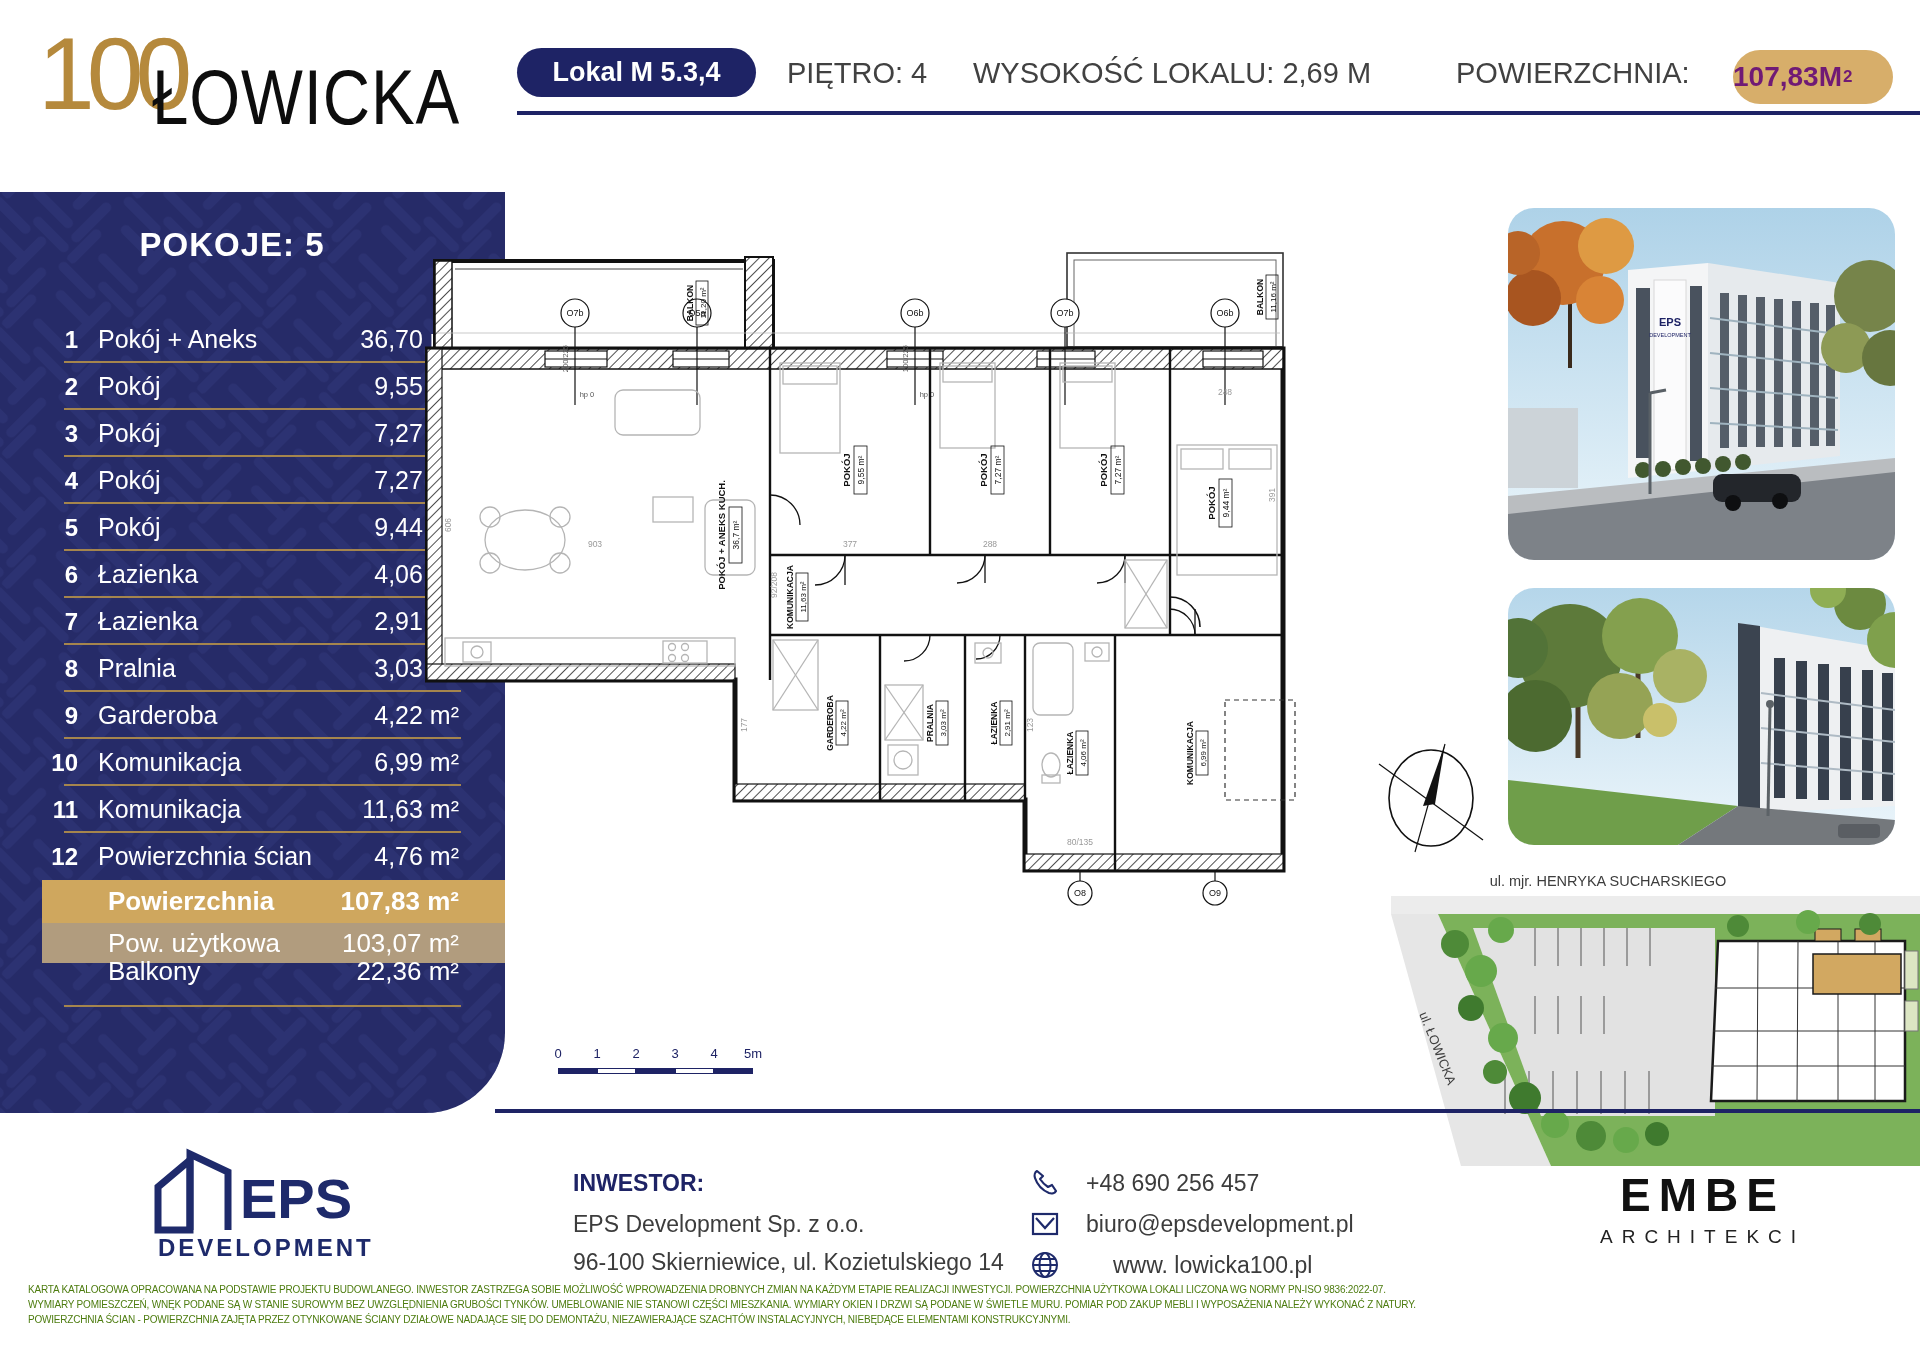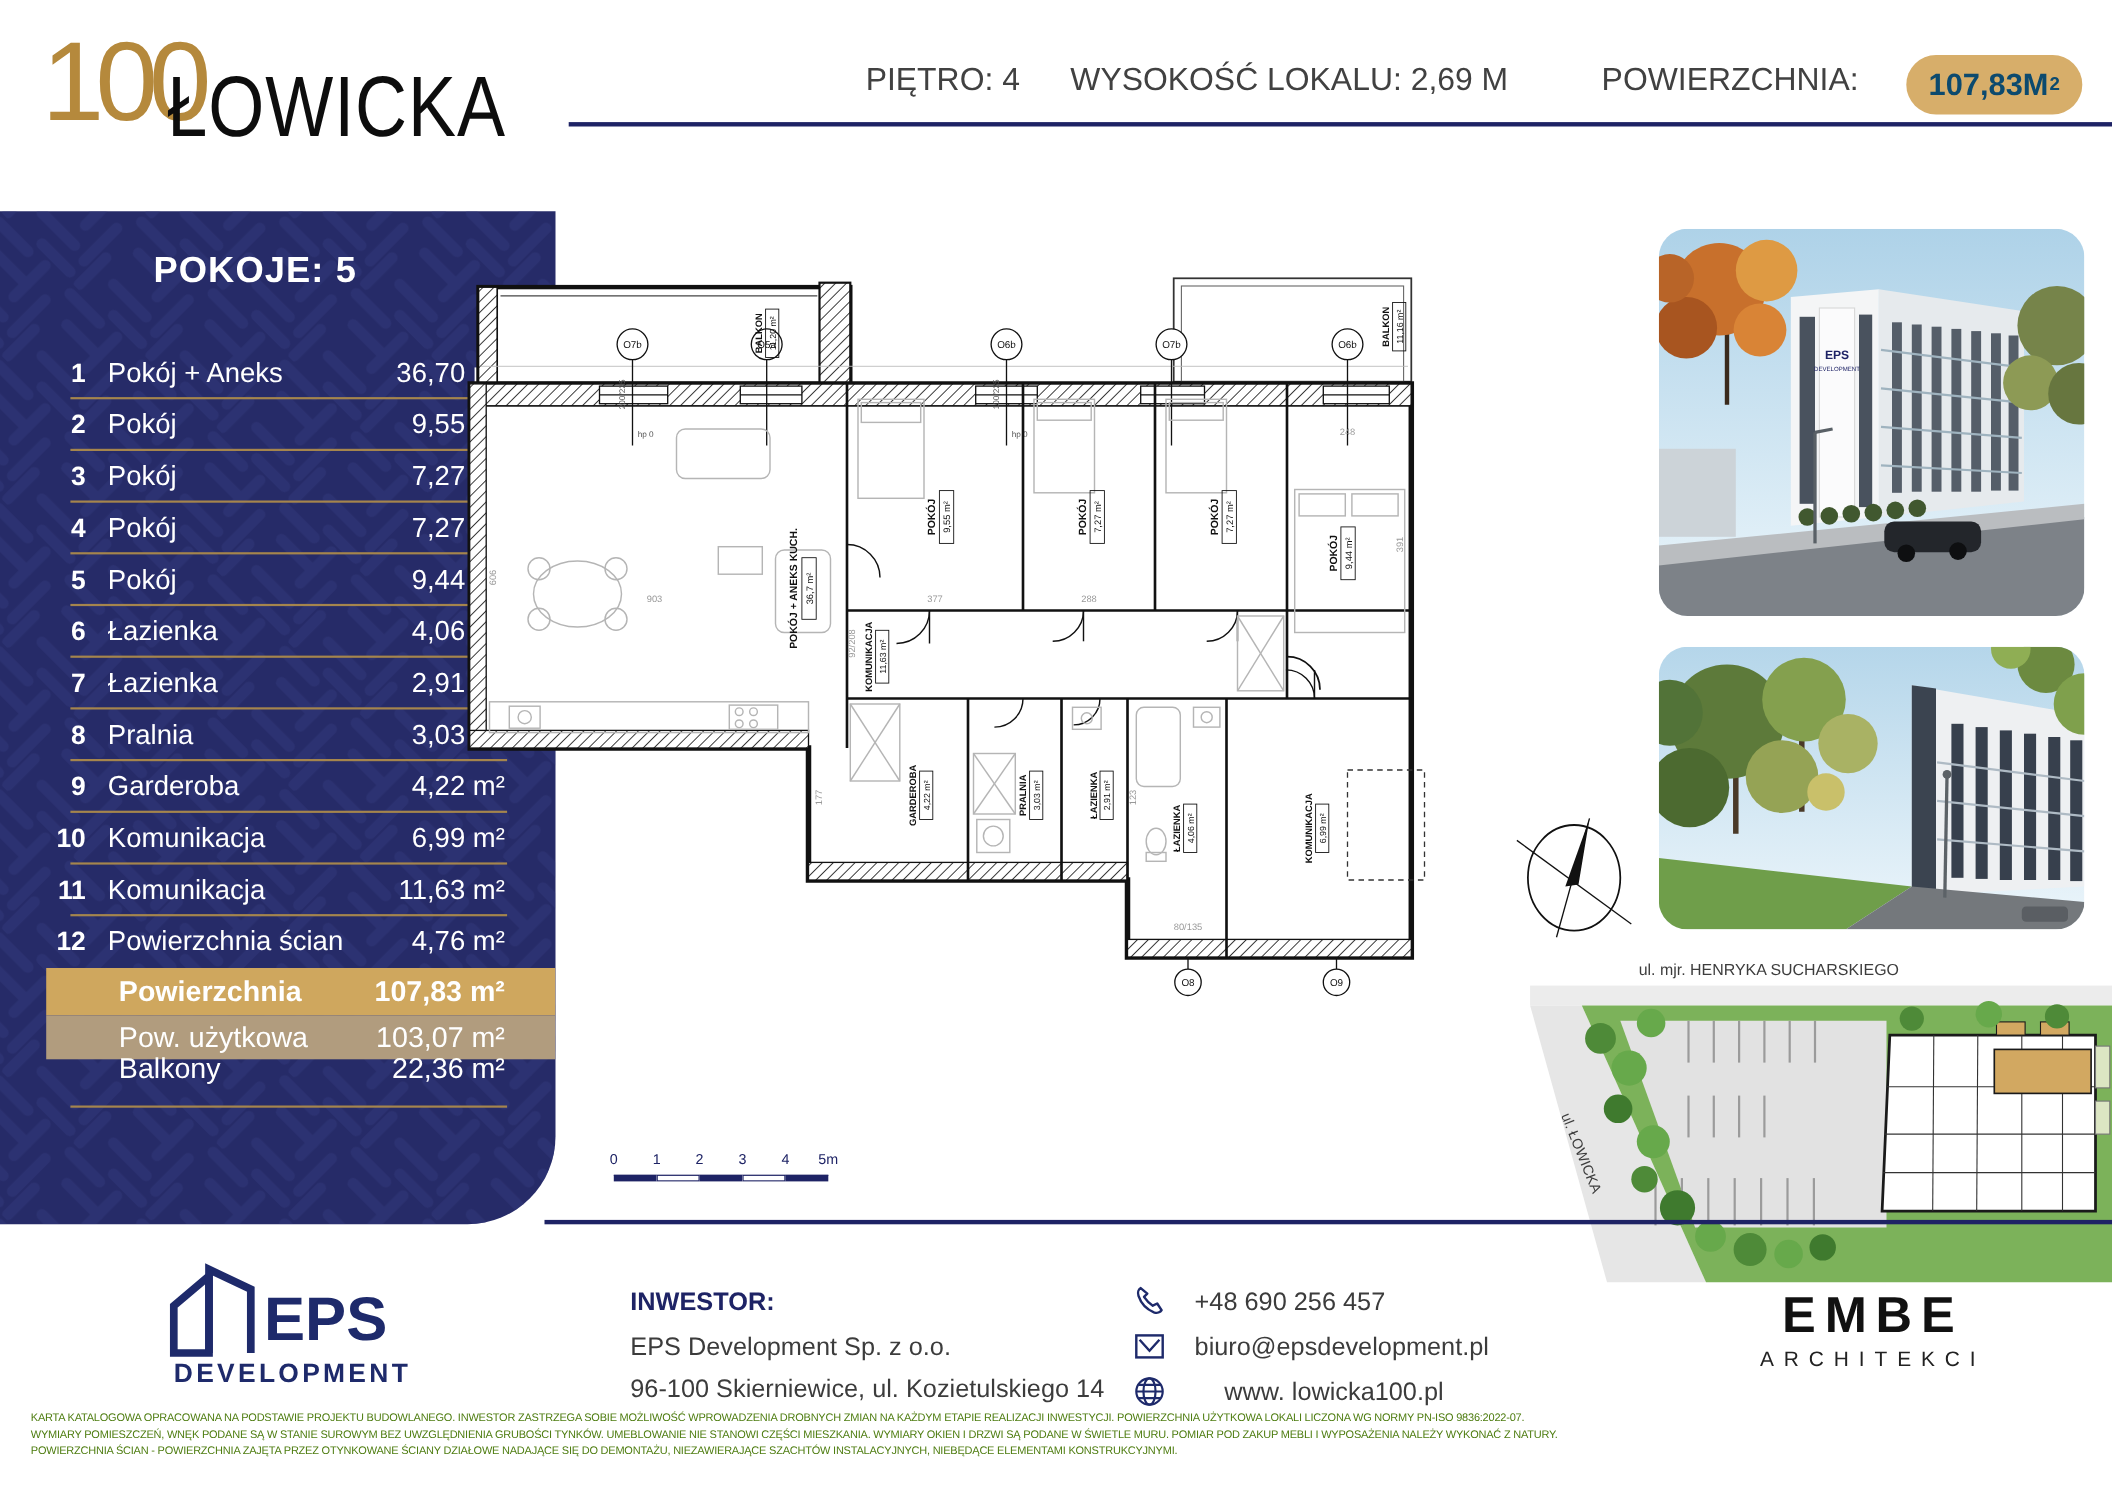--- a/index.html
+++ b/index.html
@@ -10,23 +10,23 @@
 
   
   .logo-100 { left:38px; top:16px; font-size:102px; font-weight:200; color:#b5893c;
               letter-spacing:-8px; font-family:"Liberation Sans", sans-serif; }
   .logo-main { left:152px; top:52px; font-size:78px; font-weight:300; color:#0d0d0d;
                transform:scaleX(.84); transform-origin:left center; letter-spacing:1px; }
   .badge { left:517px; top:48px; width:239px; height:49px; background:#1e2365; color:#fff;
            border-radius:25px; font-size:27px; font-weight:bold; display:flex;
            align-items:center; justify-content:center; }
   .htext { top:57px; font-size:29px; font-weight:500; color:#414141; white-space:nowrap; }
-  .gold-pill { left:1733px; top:50px; width:160px; height:54px; background:#d7ae6a; color:#0c4a6e;
+  .gold-pill { left:1733px; top:50px; width:160px; height:54px; background:#d7ae6a; color:#701a75;
                border-radius:27px; font-size:28px; font-weight:bold; display:flex;
-               align-items:center; justify-content:center; }
+               align-items:center; }
   .gold-pill sup { font-size:17px; margin-left:1px; }
   .head-rule { left:517px; top:111px; width:1403px; height:4px; background:#1e2365; }
 
   
   .sidebar { left:0; top:192px; width:505px; height:921px; background:#262b68;
              border-bottom-right-radius:80px; overflow:hidden; color:#fff; }
   .sb-title { left:0; top:34px; width:464px; text-align:center; font-size:33px;
               font-weight:bold; letter-spacing:1px; }
   .sb-rows { left:0; top:124px; width:505px; }
   .sb-row { position:relative; height:47px; display:flex; align-items:center;
@@ -73,20 +73,21 @@
   svg text { font-family:"Liberation Sans", sans-serif; }
 </style>
 </head>
 <body>
 
 <div id="page">
 
   <div class="abs logo-100">100</div>
   <div class="abs logo-main">ŁOWICKA</div>
 
+  <div class="abs badge">Lokal M 5.3,4</div>
   <div class="abs htext" style="left:787px;">PIĘTRO: 4</div>
   <div class="abs htext" style="left:973px;">WYSOKOŚĆ LOKALU: 2,69 M</div>
   <div class="abs htext" style="left:1456px;">POWIERZCHNIA:</div>
   <div class="abs gold-pill">
     <span>107,83M</span>
       <sup>2</sup>
   </div>
   <div class="abs head-rule"></div>
 
   <div class="abs sidebar">

